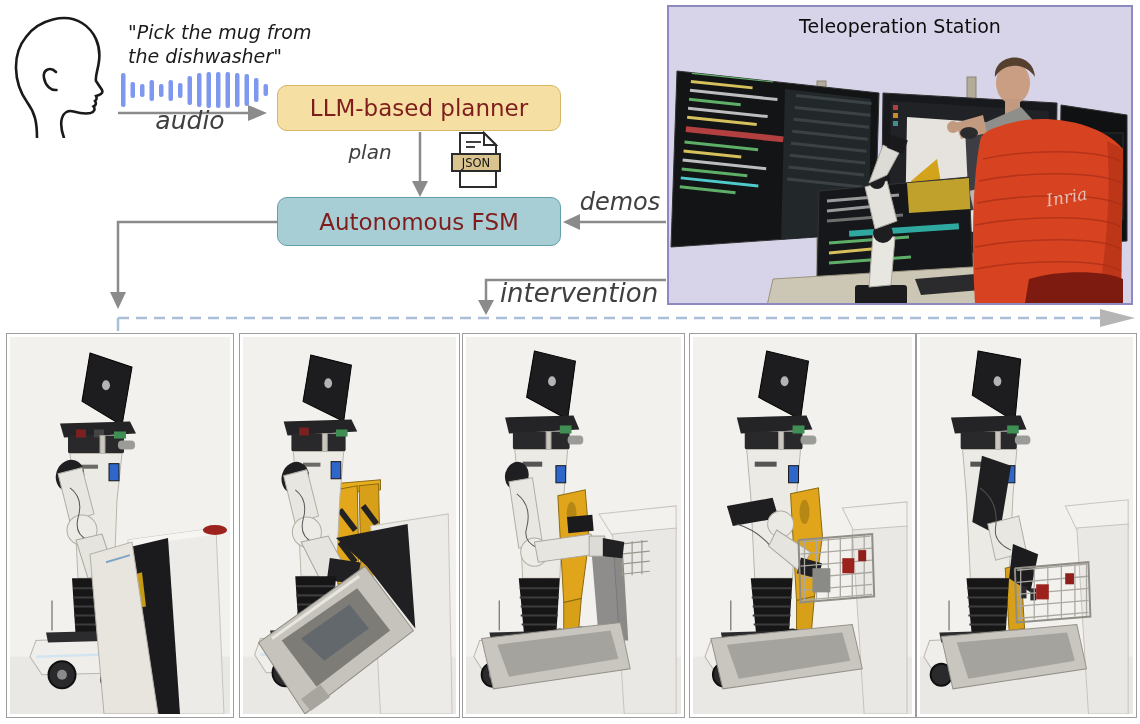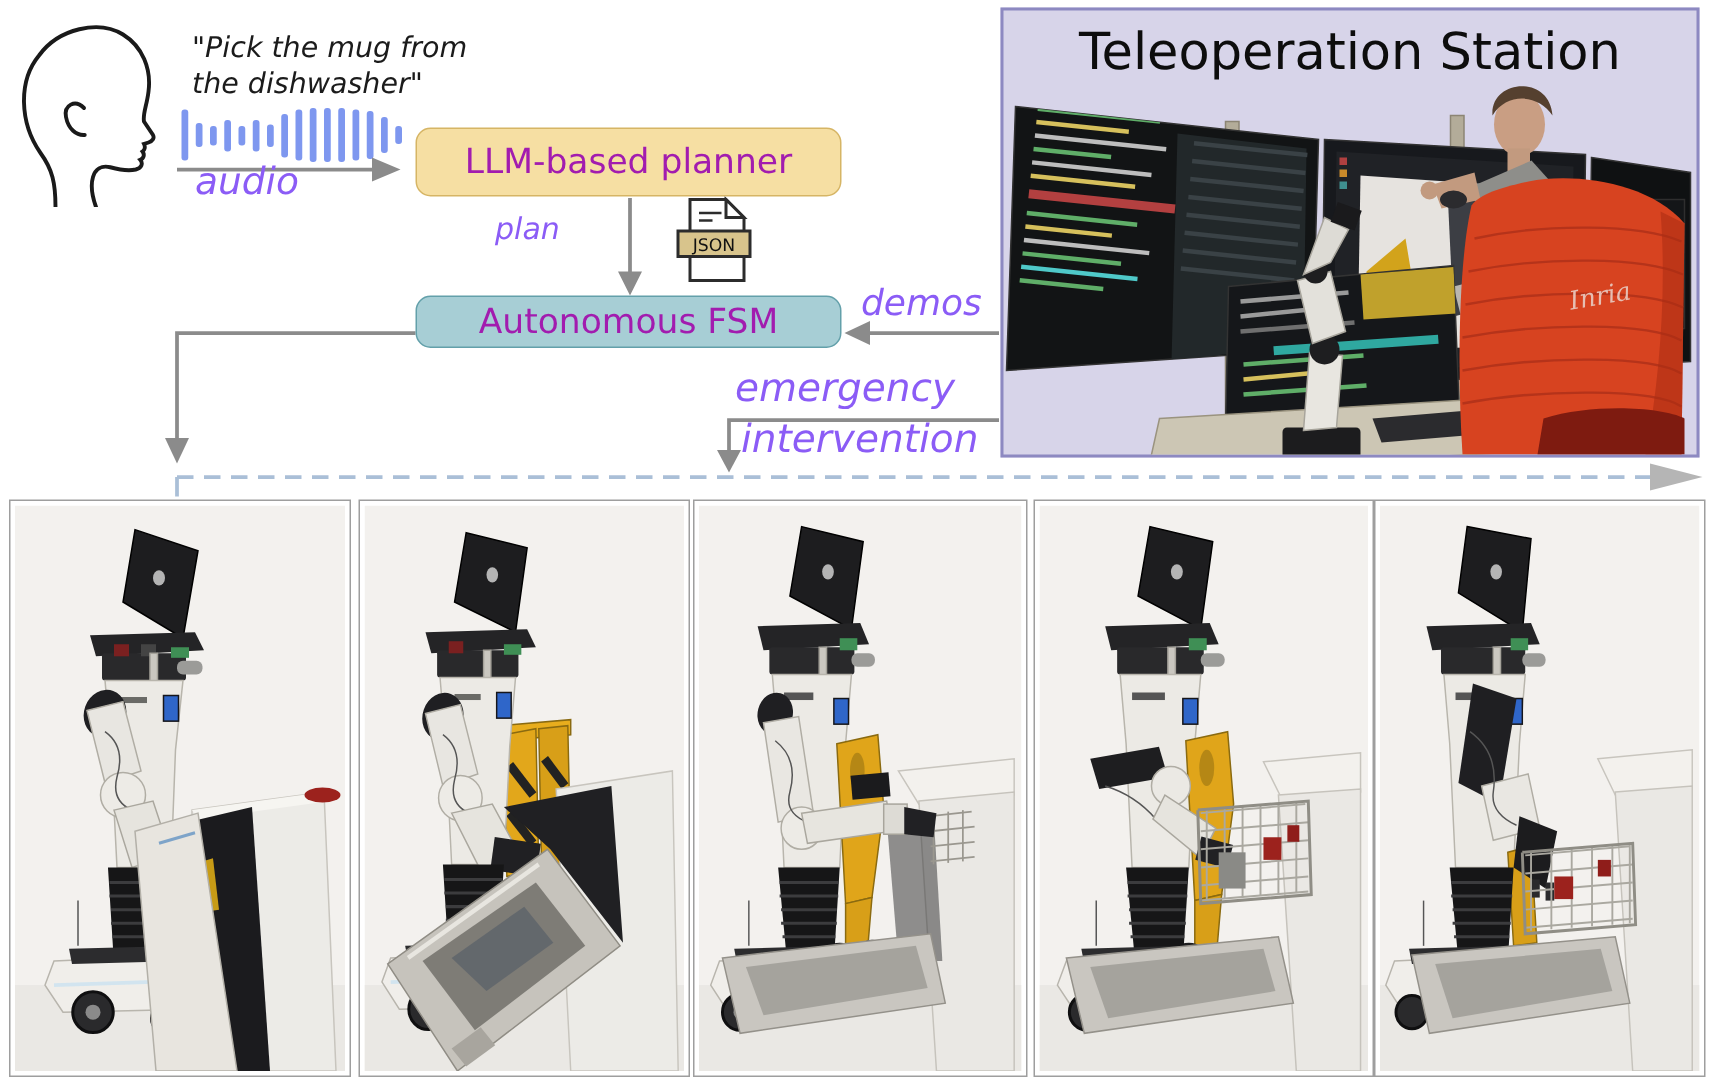--- a/index.html
+++ b/index.html
@@ -3,38 +3,38 @@
 <meta charset="utf-8">
 <style>
   html,body{margin:0;padding:0;background:#ffffff;}
   .canvas{position:relative;width:1140px;height:724px;background:#ffffff;overflow:hidden;
           font-family:"DejaVu Sans",sans-serif;}
   .overlay{position:absolute;left:0;top:0;width:1140px;height:335px;}
   .head-icon{position:absolute;left:6px;top:10px;width:105px;height:128px;}
   .quote{position:absolute;left:128px;top:20px;width:230px;font-size:19px;font-style:italic;
          color:#1b1b1b;line-height:1.28;}
   .quote span{display:block;}
-  .label{position:absolute;color:#8b5cf6;font-style:italic;text-align:left;}
+  .label{position:absolute;color:#404040;font-style:italic;text-align:center;}
   .lbl-audio{left:130px;top:106px;width:120px;font-size:25px;}
   .lbl-plan{left:330px;top:140px;width:80px;font-size:20px;}
   .lbl-execution{left:120px;top:186px;width:145px;font-size:26px;}
   .lbl-demos{left:574px;top:188px;width:92px;font-size:24px;}
   .lbl-emergency{left:490px;top:244px;width:160px;font-size:26px;}
   .lbl-intervention{left:494px;top:278px;width:170px;font-size:26px;}
   .box{position:absolute;display:flex;align-items:center;justify-content:center;
-       border-radius:10px;color:#a21caf;box-sizing:border-box;}
+       border-radius:10px;color:#7f1d1d;box-sizing:border-box;}
   .box-llm{left:277px;top:85px;width:284px;height:46px;background:#f6dfa3;
            border:1.5px solid #d6b565;font-size:23px;}
-  .box-fsm{left:277px;top:197px;width:284px;height:35px;background:#a7ced5;
+  .box-fsm{left:277px;top:197px;width:284px;height:49px;background:#a7ced5;
            border:1.5px solid #63a0aa;font-size:23px;}
   .json-icon{position:absolute;left:448px;top:131px;width:56px;height:58px;}
   .telepanel{position:absolute;left:667px;top:5px;width:466px;height:300px;box-sizing:border-box;
              background:#d7d4e9;border:2px solid #8d89c1;}
   .telepanel-title{position:absolute;left:0;top:8px;width:100%;text-align:center;
-                   font-size:34px;color:#0d0d0d;}
+                   font-size:19px;color:#0d0d0d;}
   .telescene{position:absolute;left:0;bottom:0;width:462px;height:262px;}
   .photo{position:absolute;top:333px;height:385px;background:#ffffff;border:1.5px solid #9e9e9e;
          box-sizing:border-box;padding:3px;}
   .photo svg{width:100%;height:100%;display:block;}
   .p1{left:6px;width:228px;}
   .p2{left:239px;width:221px;}
   .p3{left:462px;width:223px;}
   .p4{left:689px;width:227px;}
   .p5{left:916px;width:221px;}
 </style>
@@ -105,21 +105,20 @@
   </svg>
 
   <div class="quote">
     <span>"Pick the mug from</span>
     <span>the dishwasher"</span>
   </div>
 
   <div class="label lbl-audio">audio</div>
   <div class="label lbl-plan">plan</div>
   <div class="label lbl-demos">demos</div>
-  <div class="label lbl-emergency">emergency</div>
   <div class="label lbl-intervention">intervention</div>
 
   <div class="box box-llm">LLM-based planner</div>
   <div class="box box-fsm">Autonomous FSM</div>
 
   <svg class="json-icon" viewBox="0 0 56 58">
     <path d="M12 2 L36 2 L48 14 L48 56 L12 56 Z" fill="#ffffff" stroke="#2c2c2c" stroke-width="2"></path>
     <path d="M36 2 L36 14 L48 14 Z" fill="#ffffff" stroke="#2c2c2c" stroke-width="2"></path>
     <line x1="18" y1="11" x2="33" y2="11" stroke="#2c2c2c" stroke-width="1.8"></line>
     <line x1="18" y1="16" x2="27" y2="16" stroke="#2c2c2c" stroke-width="1.8"></line>

